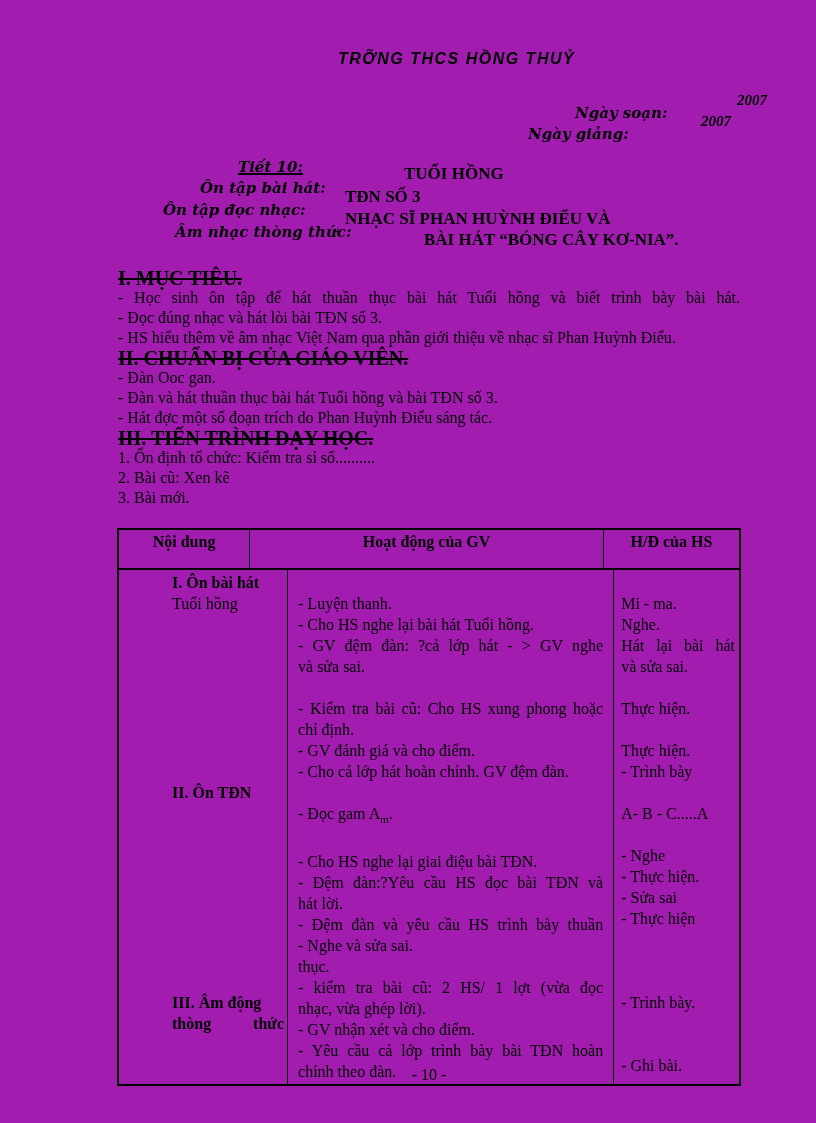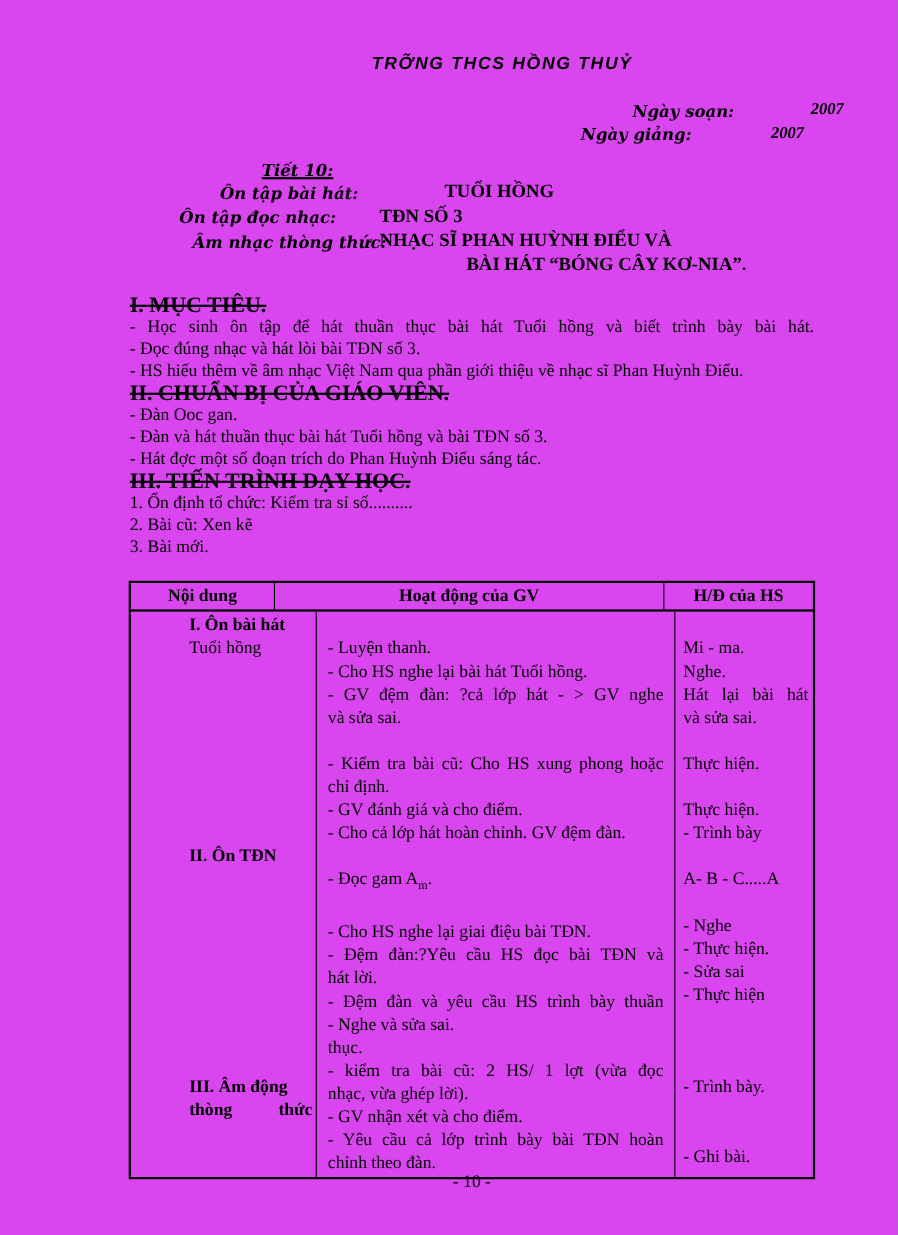--- a/index.html
+++ b/index.html
@@ -1,36 +1,36 @@
 <!DOCTYPE html>
 <html><head>
 <meta charset="utf-8">
 <style>
   html,body{margin:0;padding:0;background:#888;}
-  .page{position:relative;width:816px;height:1123px;background:#d946ef;color:#000;
+  .page{position:relative;width:816px;height:1123px;background:#a21caf;color:#000;
         font-family:"Liberation Serif",serif;overflow:hidden;margin:0 auto;}
   
   .school{position:absolute;top:50px;left:338px;font-family:"Liberation Sans",sans-serif;
           font-style:italic;font-weight:bold;font-size:16px;letter-spacing:1.5px;white-space:nowrap;}
   
   .script{font-family:"DejaVu Serif",serif;font-style:italic;font-weight:bold;font-size:15px;white-space:nowrap;}
-  .abs{position:absolute;}
+  .abs{position:absolute;margin-top:12px;}
   .year{position:absolute;font-family:"Liberation Serif",serif;font-style:italic;font-weight:bold;font-size:15px;}
   .tiet{text-decoration:underline;text-decoration-thickness:2px;}
   .tval{position:absolute;font-weight:bold;font-size:17px;white-space:nowrap;}
   
   .main{position:absolute;top:268px;left:118px;width:622px;font-size:16px;line-height:20px;}
   .sec-h{font-weight:bold;font-size:20px;}
   .sec-h span{text-decoration:line-through;text-decoration-thickness:2px;}
   .p{text-align:justify;}
   .p.fill{text-align-last:justify;}
   
   .tbl{position:absolute;top:528px;left:117px;width:624px;border:2px solid #000;box-sizing:border-box;font-size:16px;}
   .thead{display:flex;border-bottom:2px solid #000;font-weight:bold;text-align:center;}
-  .th{height:24px;line-height:24px;box-sizing:border-box;}
+  .th{height:38px;line-height:24px;box-sizing:border-box;}
   .tbody{display:flex;padding-left:48px;}
   .c{box-sizing:border-box;padding:2px 8px 2px 8px;}
   .w1{width:132px;border-right:1.5px solid #000;}
   .w2{width:356px;border-right:1.5px solid #000;}
   .w3{width:136px;}
   .cell1{padding-left:5px;padding-right:3px;}
   .cell2{padding-left:10px;padding-right:10px;}
   .cell3{padding-left:7px;padding-right:4px;}
   .ln{min-height:21px;line-height:21px;}
   .ln.blank{min-height:21px;}

